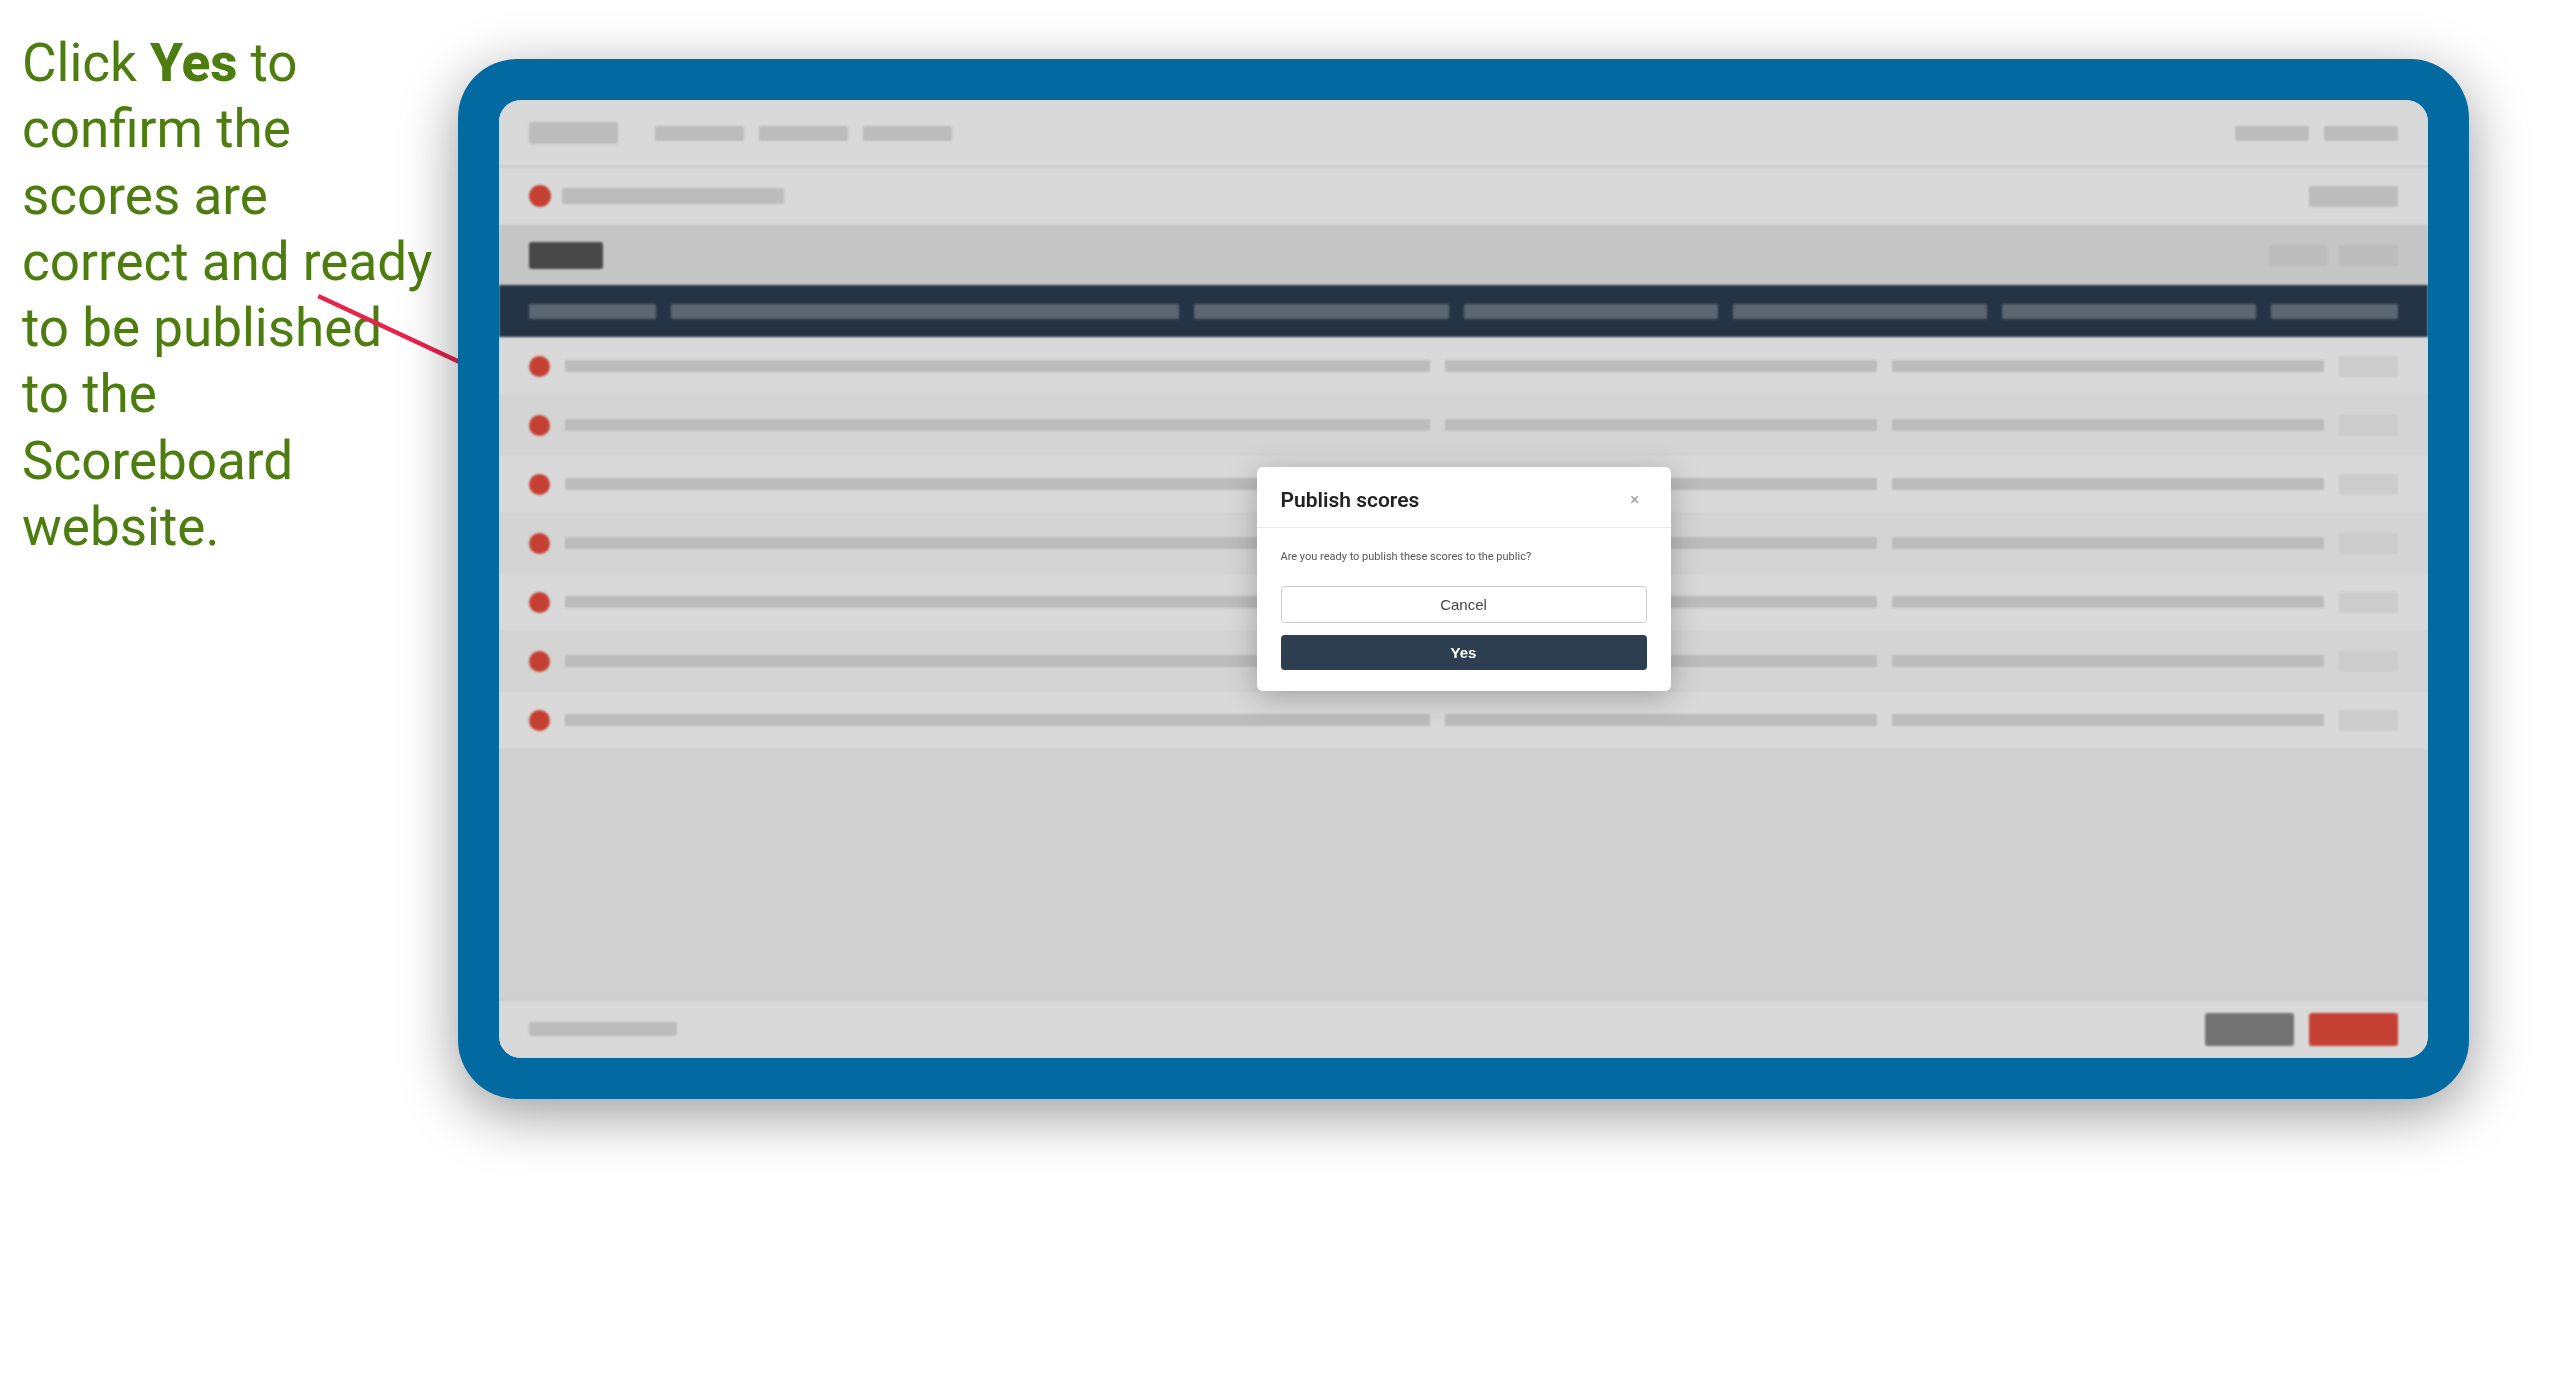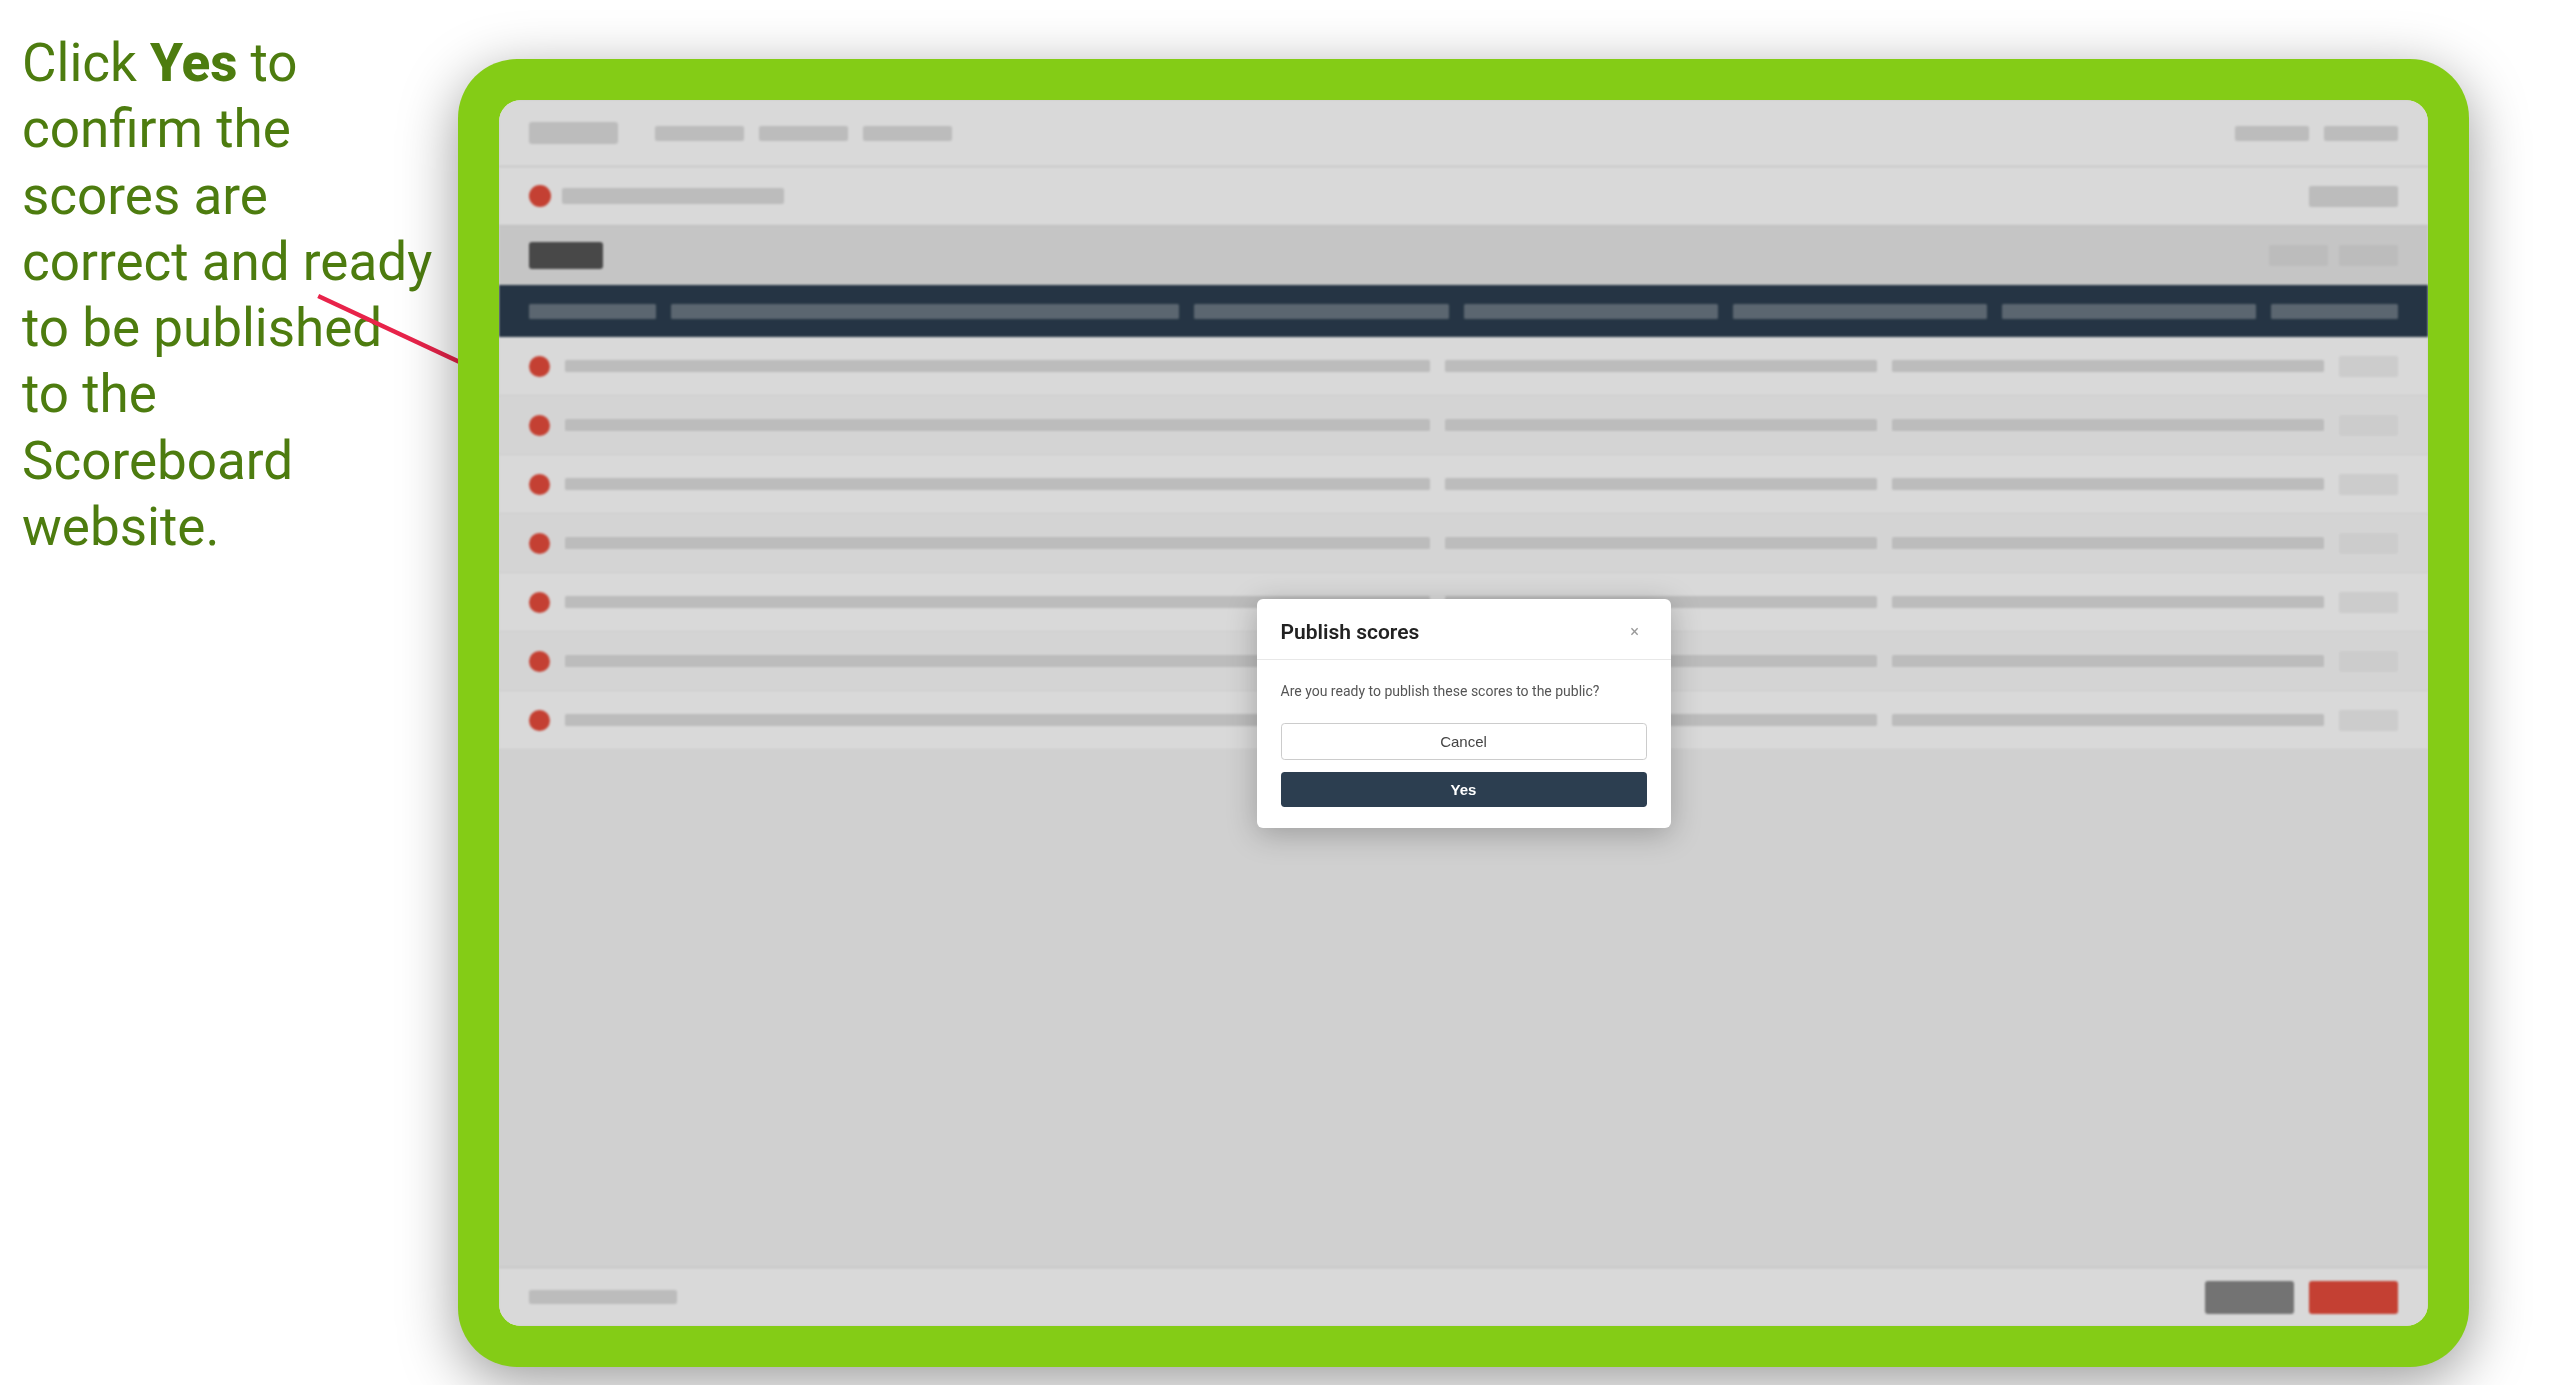--- a/index.html
+++ b/index.html
@@ -35,22 +35,22 @@
       height: 296px;
       pointer-events: none;
     }
 
     
     .tablet-frame {
       position: absolute;
       top: 59px;
       left: 458px;
       width: 2011px;
-      height: 1308px;
-      background: #84cc16;
+      height: 1040px;
+      background: #0369a1;
       border-radius: 59px;
       box-shadow: 0 15px 59px rgba(0,0,0,0.4);
     }
 
     .tablet-screen {
       position: absolute;
       top: 41px;
       left: 41px;
       right: 41px;
       bottom: 41px;
@@ -292,21 +292,21 @@
       justify-content: center;
       color: #999;
       font-size: 16.3px;
       border-radius: 3px;
     }
 
     .dialog-body {
       padding: 21px 24px;
     }
     .dialog-message {
-      font-size: 14px;
+      font-size: 11px;
       color: #555;
       line-height: 1.5;
     }
 
     .dialog-footer {
       display: flex;
       justify-content: flex-end;
       gap: 12px;
       padding: 0 24px 21px;
       flex-direction: column;

